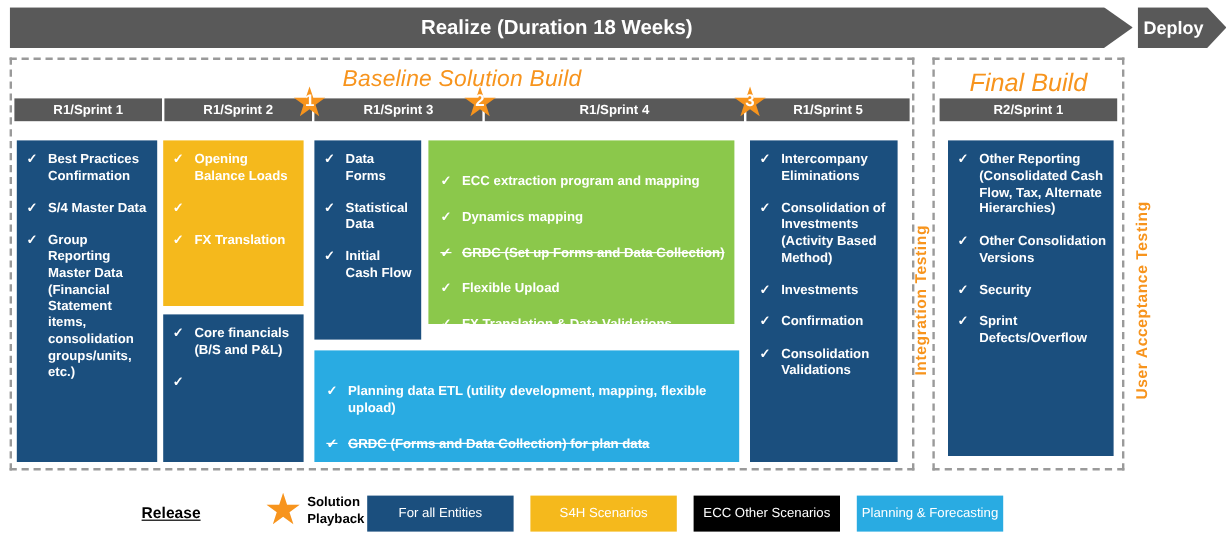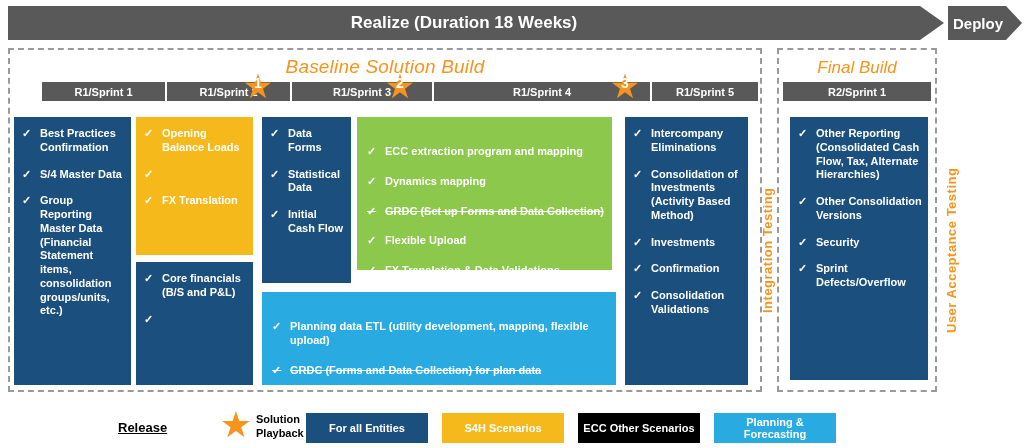--- a/index.html
+++ b/index.html
@@ -15,25 +15,25 @@
   .deploy { left:948px; top:6px; width:74px; height:34px; font-size:15px;
     clip-path: polygon(0 0, calc(100% - 16px) 0, 100% 50%, calc(100% - 16px) 100%, 0 100%); padding-right:14px; }
 
   
   .phase { position:absolute; border:2px dashed #9a9a9a; background:#fff; }
   .phase-baseline { left:8px; top:48px; width:754px; height:344px; }
   .phase-final { left:777px; top:48px; width:160px; height:344px; }
   .phase-title { position:absolute; width:100%; text-align:center; color:#F7941D;
     font-weight:normal; font-style:italic; }
   .baseline-title { top:6px; font-size:19px; letter-spacing:.2px; }
-  .final-title { top:8px; font-size:17px; }
+  .final-title { top:8px; font-size:21px; }
 
   
   .sprintbar { position:absolute; left:2px; right:2px; top:32px; height:19px;
-    display:flex; gap:2px;margin-left:30px; }
+    display:flex; gap:2px; }
   .sprintbar .cell { background:#595959; color:#fff; font-weight:bold; font-size:11px;
     display:flex; align-items:center; justify-content:center; }
   .finalbar { position:absolute; left:4px; right:4px; top:32px; height:19px; background:#595959;
     color:#fff; font-weight:bold; font-size:11px; display:flex; align-items:center; justify-content:center; }
 
   
   .star { position:absolute; top:68px; width:36px; height:36px; z-index:5; }
   .star .glyph { position:absolute; left:0; top:0; width:36px; height:36px; color:#F7941D;
     font-size:34px; line-height:36px; text-align:center; }
   .star .num { position:absolute; left:0; top:7px; width:36px; text-align:center;
@@ -63,21 +63,21 @@
   .vlabel-uat { left:941px; top:105px; width:20px; height:290px; }
 
   
   .legend-label { position:absolute; left:118px; top:420px; font-weight:bold; font-size:13px;
     color:#000; text-decoration:underline; }
   .legend-star { position:absolute; left:218px; top:406px; width:36px; height:38px;
     color:#F7941D; font-size:36px; line-height:38px; text-align:center; }
   .legend-star-label { position:absolute; left:256px; top:412px; width:64px; color:#000;
     font-weight:bold; font-size:11px; line-height:1.3; }
   .legend-entries { position:absolute; left:306px; top:413px; display:flex; gap:14px; }
-  .legend-entries .chip { width:122px; height:30px; color:#fff; font-weight:bold; font-size:11px;
+  .legend-entries .chip { width:122px; height:30px; color:#fff; font-weight:normal; font-size:11px;
     display:flex; align-items:center; justify-content:center; text-align:center; }
 </style>
 </head>
 <body>
 
 <div class="stage">
 
   <div class="arrow-banner realize">
     <span>Realize (Duration 18 Weeks)</span>
   </div>

